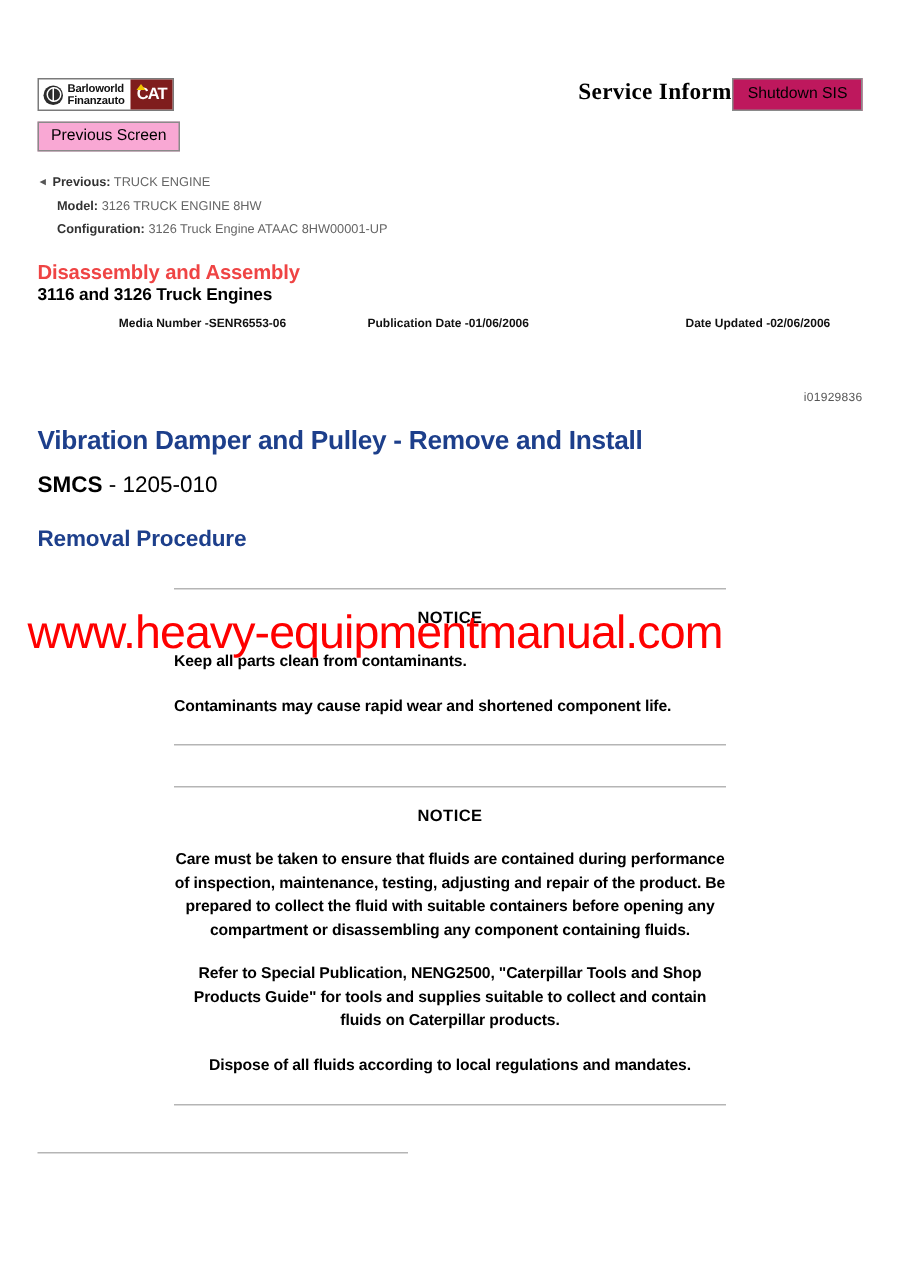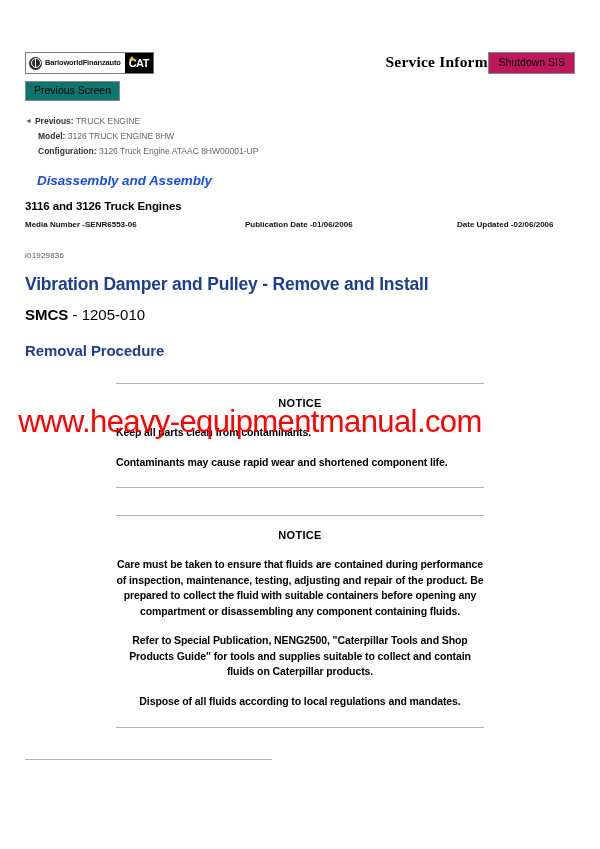--- a/index.html
+++ b/index.html
@@ -67,33 +67,33 @@
   }
   .brand-globe::after {
     content: "";
     position: absolute;
     left: 5.5px; top: 1.5px;
     width: 1px; height: 10px;
     background: #ffffff;
   }
   .brand-words {
     display: flex;
-    flex-direction: row;
+    flex-direction: column;
     justify-content: center;
     line-height: 8px;
   }
   .brand-words span {
     font-size: 7.5px;
     font-weight: bold;
     letter-spacing: -0.15px;
     color: #111111;
     white-space: nowrap;
   }
   .brand-cat {
-    background: #000000;
+    background: #7f1d1d;
     color: #ffffff;
     font-size: 11px;
     font-weight: bold;
     letter-spacing: -0.6px;
     display: flex;
     align-items: center;
     padding: 0 4px;
     font-family: "Liberation Sans", sans-serif;
     position: relative;
   }
@@ -105,21 +105,21 @@
     border-left: 3px solid transparent;
     border-right: 3px solid transparent;
     border-bottom: 4px solid #f0c400;
   }
 
   .prev-screen-btn {
     position: absolute;
     left: 0;
     top: 29px;
     border: 1px solid #8a8a8a;
-    background: #0f766e;
+    background: #f9a8d4;
     font-size: 10.5px;
     font-family: "Liberation Sans", sans-serif;
     color: #000000;
     padding: 3px 8px 4px 8px;
     line-height: 1;
     cursor: pointer;
   }
 
   .sis-title {
     position: absolute;
@@ -173,48 +173,47 @@
     font-size: 7px;
     margin-right: 3px;
     transform: translateY(-1px);
   }
 
   
   .doc-header {
     margin-top: 14px;
   }
   .doc-header h1 {
-    margin: 12px;
+    margin: 0;
     font-size: 13.5px;
     font-weight: bold;
     letter-spacing: -0.1px;
-    color: #1d4ed8;
-    font-style: italic;
+    color: #ef4444;
   }
   .doc-header h2 {
     margin: 2px 0 0 0;
     font-size: 11.5px;
     font-weight: bold;
     letter-spacing: -0.1px;
     color: #000000;
   }
   .pub-row {
     display: flex;
     margin-top: 8px;
     font-size: 8px;
     font-weight: bold;
     color: #111111;
   }
-  .pub-row .c1 { width: 220px; }
+  .pub-row .c1 { width: 220px; text-align: center; }
   .pub-row .c2 { width: 212px; }
   .pub-row .c3 { flex: 1; text-align: left; }
 
   .doc-id {
-    margin-top: 22px;
-    text-align: left;
+    margin-top: 40px;
+    text-align: right;
     font-size: 8px;
     color: #555555;
     letter-spacing: 0.2px;
   }
 
   
   .main-title {
     margin-top: 14px;
     font-size: 17.5px;
     font-weight: bold;

